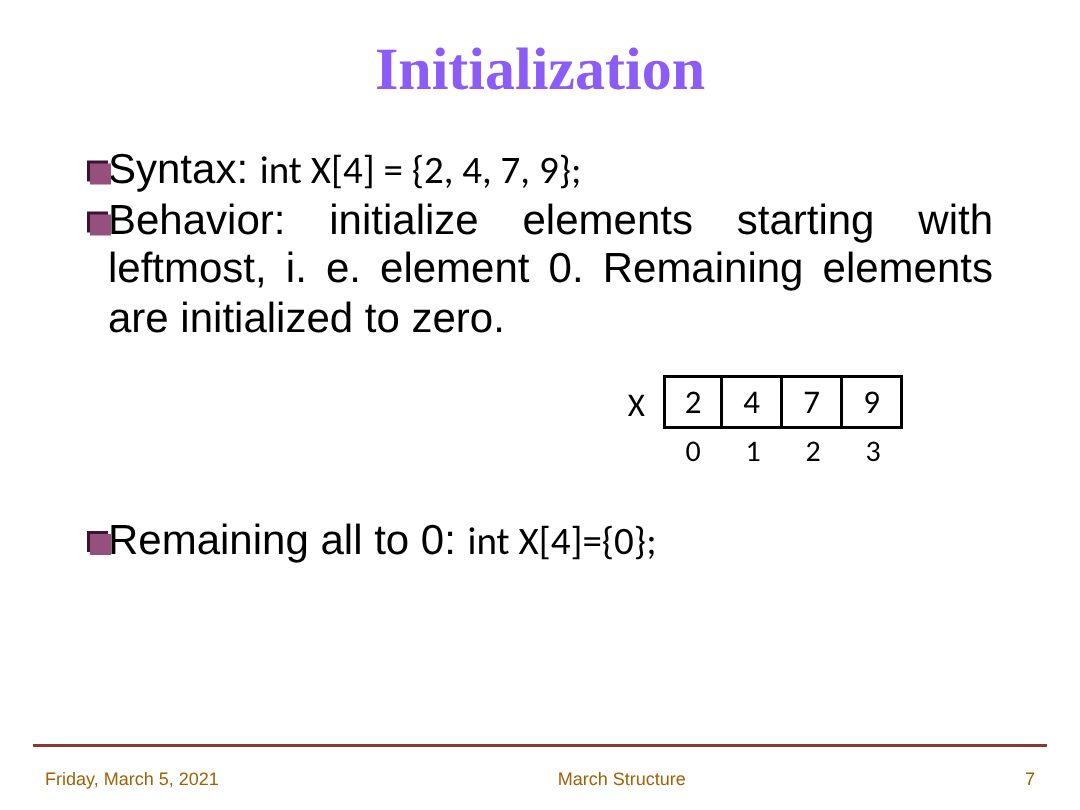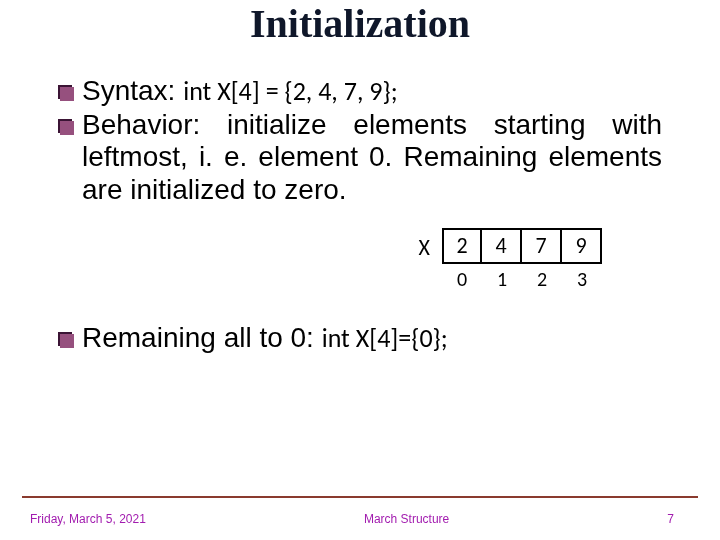--- a/index.html
+++ b/index.html
@@ -11,33 +11,34 @@
     color: #000;
   }
   .slide {
     width: 720px;
     height: 540px;
     position: relative;
     padding: 0;
   }
   .title {
     font-family: Georgia, "Times New Roman", serif;
-    color: #0f172a;
+    color: #8b5cf6;
     font-size: 40px;
     text-align: center;
+    padding-top: 22px;
     padding-bottom: 18px;
   }
   .content {
     padding: 10px 58px 0 58px;
   }
   .bullet-row {
     display: flex;
     align-items: flex-start;
     margin-bottom: 2px;
-    column-gap: 10px;
+    column-gap: 0;
   }
   .bullet-icon {
     flex: 0 0 14px;
     height: 14px;
     margin-top: 10px;
     position: relative;
   }
   .bullet-icon::before {
     content: "";
     position: absolute;
@@ -109,25 +110,25 @@
   }
   .footer-rule {
     position: absolute;
     left: 22px;
     right: 22px;
     bottom: 42px;
     border-top: 2px solid #8a3a2e;
   }
   .footer {
     position: absolute;
-    left: 0; right: 16px;
+    left: 0; right: 0;
     bottom: 14px;
     display: flex;
     font-size: 12px;
-    color: #a21caf;
+    color: #a16207;
     padding: 0 30px;
   }
   .footer-date { flex: 0 0 auto; }
   .footer-center { flex: 1 1 auto; text-align: center; }
   .footer-page { flex: 0 0 auto; }
 </style>
 </head>
 <body>
 
 <div class="slide">

